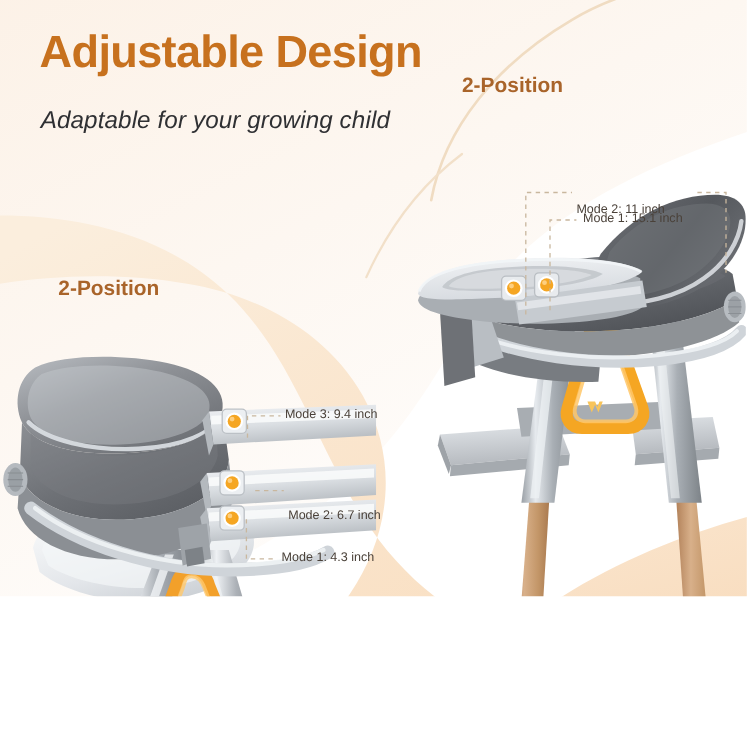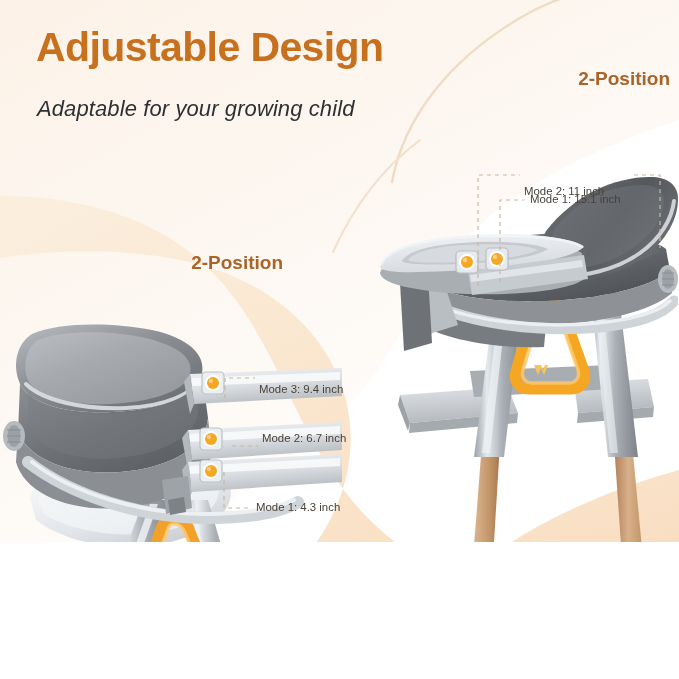--- a/index.html
+++ b/index.html
@@ -24,21 +24,21 @@
     font-size:41px; font-weight:bold; letter-spacing:-0.6px;
     color:#c7711e; white-space:nowrap;
   }
   #main-subtitle {
     position:absolute; left:37px; top:96px;
     font-size:22px; color:#2f3033; letter-spacing:0.1px; white-space:nowrap;font-style:italic;
   }
   .section-heading {
     position:absolute;
     font-size:19px; font-weight:bold; line-height:1.33;
-    color:#a9642a; text-align:right; white-space:nowrap;
+    color:#a9642a; text-align:left; white-space:nowrap;
   }
   #heading-tray  { left:420px; top:66px; width:250px; }
   #heading-seat  { left:53px;  top:250px; width:230px; }
 
   .callout-label {
     position:absolute;
     font-size:11.4px; color:#4a4139; white-space:nowrap;
   }
 
   
@@ -426,17 +426,17 @@
         <path d="M232,446 L258,446"></path>
 
         <path d="M224,472 L224,508 L252,508"></path>
       </g>
     </svg>
   </div>
 
   <div class="callout-label" style="left:524px; top:168px;margin-top:17px;">Mode 2: 11 inch</div>
   <div class="callout-label" style="left:530px; top:193px;">Mode 1: 15.1 inch</div>
 
-  <div class="callout-label" style="left:259px; top:371px;margin-top:12px;">Mode 3: 9.4 inch</div>
-  <div class="callout-label" style="left:262px; top:432px;">Mode 2: 6.7 inch</div>
+  <div class="callout-label" style="left:259px; top:371px;">Mode 3: 9.4 inch</div>
+  <div class="callout-label" style="left:262px; top:463px;">Mode 2: 6.7 inch</div>
   <div class="callout-label" style="left:256px; top:501px;">Mode 1: 4.3 inch</div>
 
 </div>
 
 </body></html>

